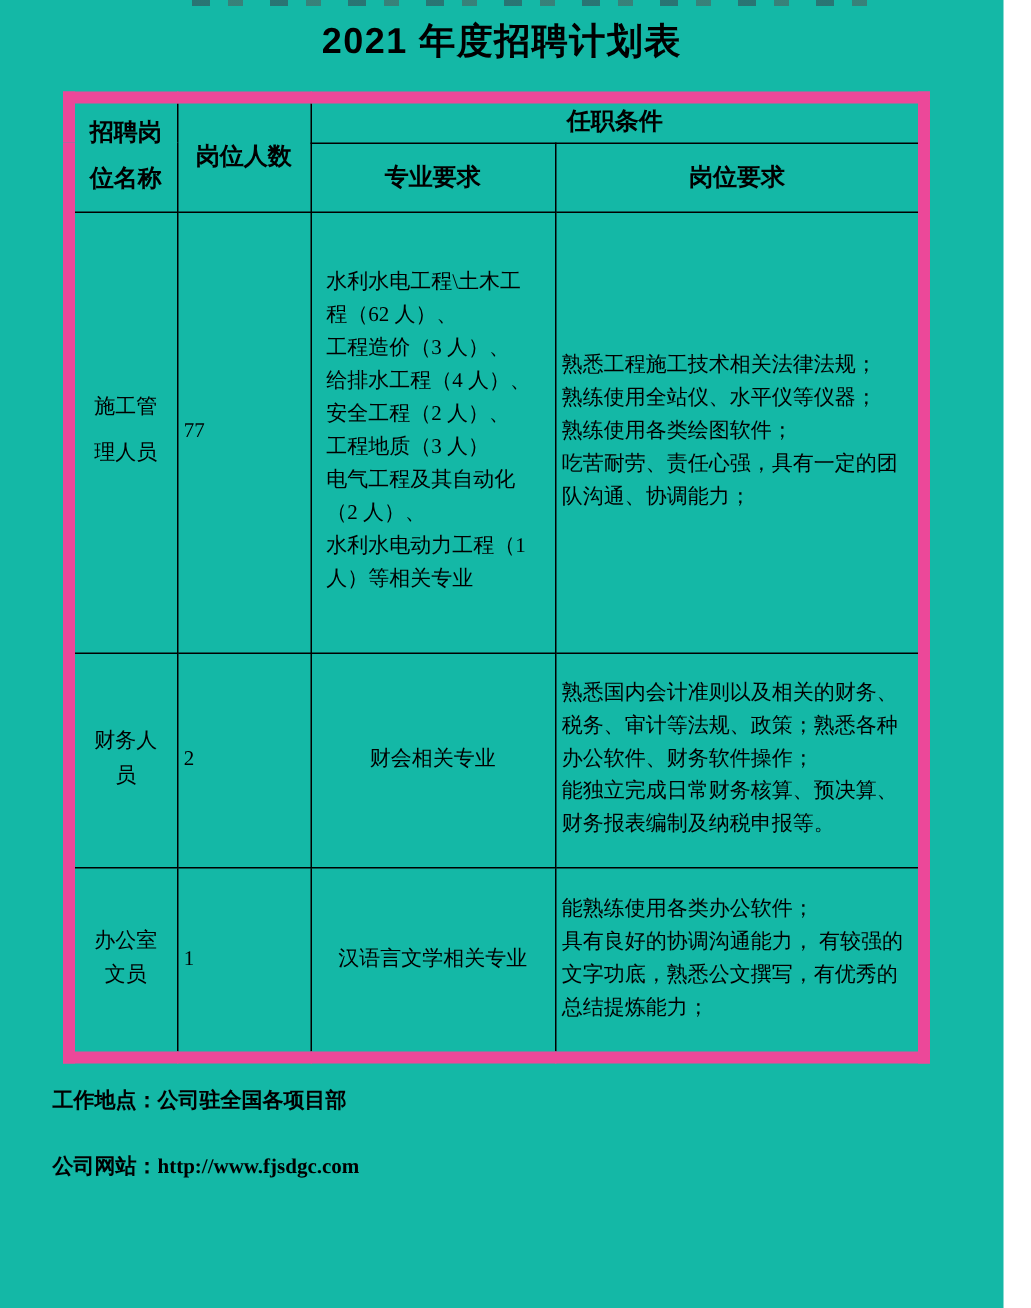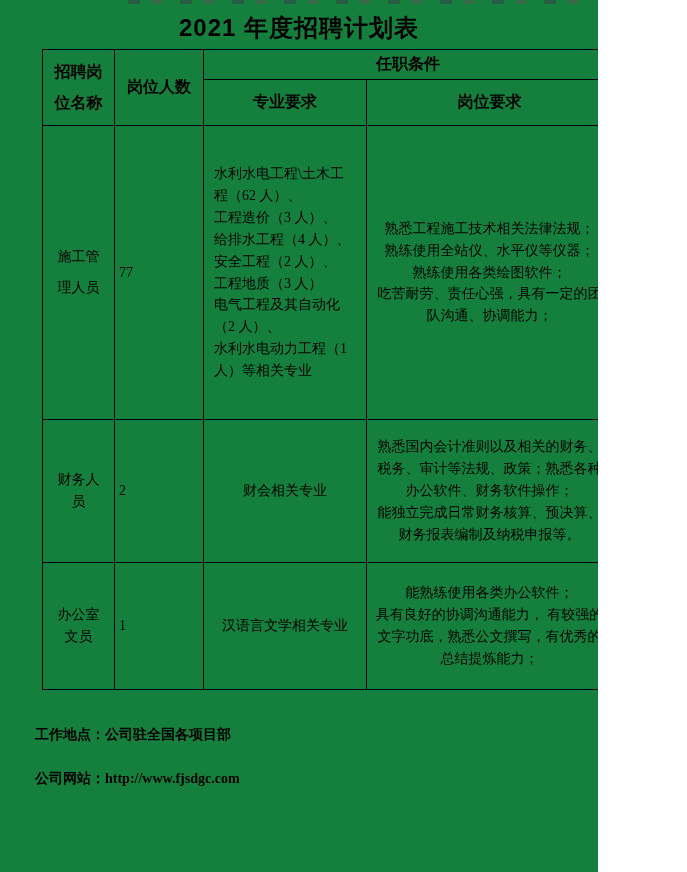--- a/index.html
+++ b/index.html
@@ -1,42 +1,42 @@
 <!DOCTYPE html>
 <html><head>
 <meta charset="utf-8">
 <style>
   html,body{margin:0;padding:0;background:#ffffff;}
   .doc{
     position:relative;
-    width:598px;height:872px;
-    background:#15803d;
+    width:669px;height:872px;
+    background:#14b8a6;
     color:#000;
     font-family:"Liberation Serif","DejaVu Serif",serif;
     overflow:hidden;
   }
   
   .clip-frag{
     position:absolute;top:0;left:128px;width:452px;height:4px;
     background:repeating-linear-gradient(90deg,#3a3f4a 0 12px,transparent 12px 24px,#555 24px 34px,transparent 34px 52px);
     opacity:.55;
   }
   .title{
     position:absolute;top:12px;left:0;width:100%;
     text-align:center;
     font-family:"Liberation Sans","DejaVu Sans",sans-serif;
     font-weight:700;font-size:24px;line-height:32px;
     letter-spacing:1px;
   }
   table.recruit{
-    position:absolute;left:42px;top:49px;
+    position:absolute;left:42px;top:61px;
     width:570px;
     border-collapse:collapse;
     table-layout:fixed;
-    border:1px solid #ec4899;
+    border:8px solid #ec4899;
     font-size:14px;
   }
   table.recruit th, table.recruit td{
     border:1px solid #000;
     padding:2px 4px;
     vertical-align:middle;
     white-space:pre-line;
     overflow:hidden;
   }
   table.recruit th{
@@ -46,21 +46,21 @@
   tr.hrowB{height:46px;}
   tr.r1{height:294px;}
   tr.r2{height:143px;}
   tr.r3{height:127px;}
   th.pos-name{line-height:1.9;}
   td.c-pos{text-align:center;line-height:1.6;}
   tr.r1 td.c-pos{line-height:2.2;}
   td.c-count{text-align:left;}
   td.c-major{text-align:center;line-height:1.57;}
   tr.r1 td.c-major{text-align:left;padding-left:10px;margin-top:42px;}
-  td.c-req{text-align:center;line-height:1.57;padding-left:8px;padding-right:4px;margin-left:20px;}
+  td.c-req{text-align:left;line-height:1.57;padding-left:8px;padding-right:4px;margin-left:20px;}
   .footer{
     position:absolute;left:35px;top:702px;width:636px;
     font-size:14px;font-weight:600;line-height:22px;
     white-space:pre-line;
   }
   .footer div{white-space:pre-line;}
 </style>
 </head>
 <body>
 

